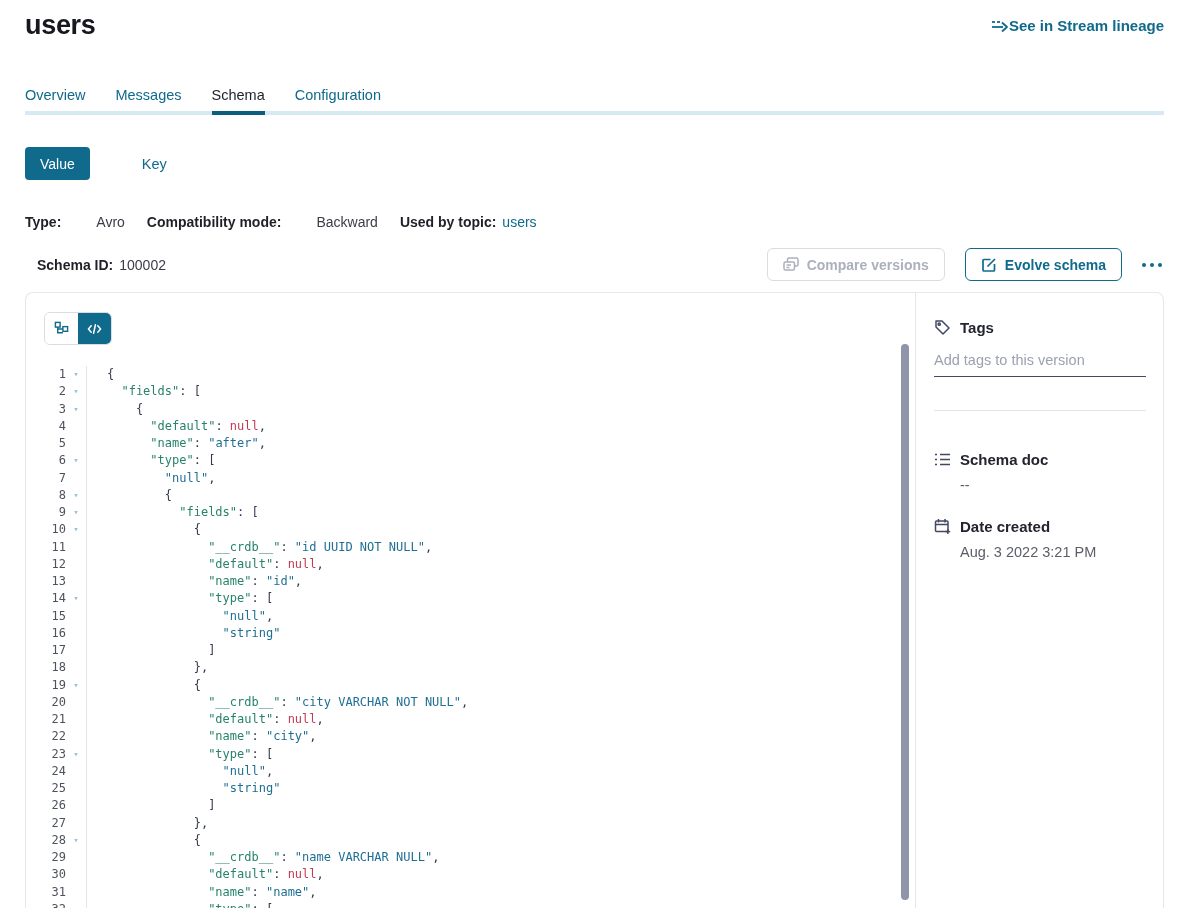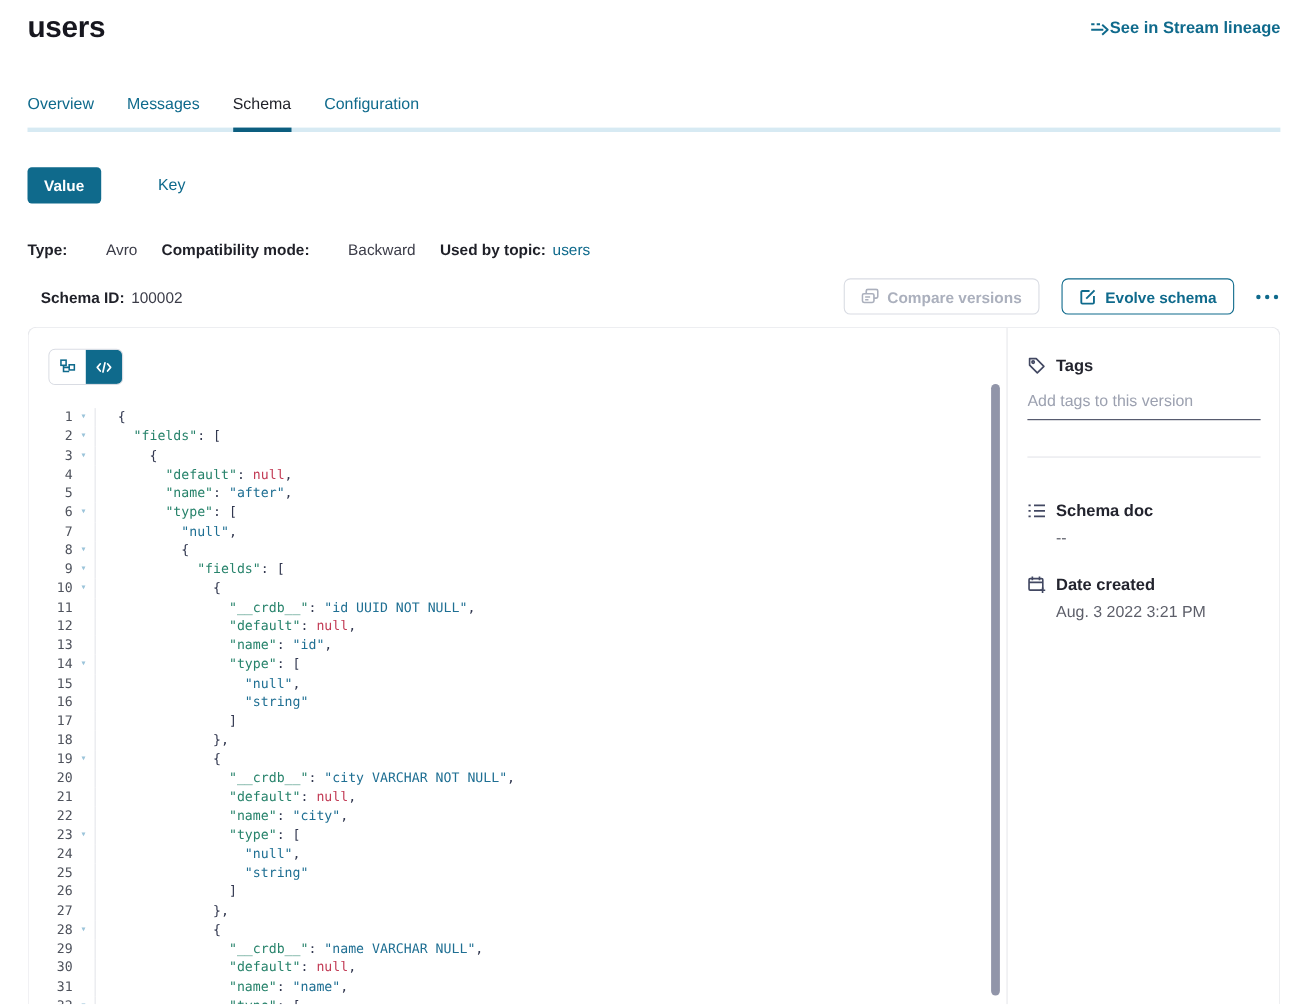--- a/index.html
+++ b/index.html
@@ -7,27 +7,27 @@
     font-family:"Liberation Sans", sans-serif; color:#3B3C48; }
   .page { width:1189px; height:916px; padding:0 25px; position:relative; }
 
   
   .hdr { display:flex; justify-content:space-between; align-items:center; padding-top:8px; height:42px; }
   .title { font-size:27px; font-weight:700; color:#17171F; letter-spacing:-0.3px; }
   .lineage { display:flex; align-items:center; color:#0F6A8C; font-size:15px; font-weight:600; cursor:pointer; }
 
   
   .tabs { margin-top:45px; display:flex; gap:30px; border-bottom:4px solid #D7EAF3; }
-  .tab { font-size:14.5px; color:#0F6A8C; padding-bottom:13px; margin-bottom:-4px;
+  .tab { font-size:14.5px; color:#0F6A8C; padding-bottom:8px; margin-bottom:-4px;
          border-bottom:4px solid transparent; cursor:pointer; font-weight:500; }
   .tab.active { color:#1F2028; border-bottom-color:#0C5E7F; cursor:default; }
 
   
   .vkrow { margin-top:32px; display:flex; align-items:center; gap:24px; }
-  .btn-value { background:#0F6A8C; color:#fff; font-size:14px; font-weight:700;
+  .btn-value { background:#0F6A8C; color:#fff; font-size:14px; font-weight:400;
      border:none; border-radius:4px; height:33px; padding:0 15px; cursor:default; }
   .key-link { color:#0F6A8C; font-size:14.5px; font-weight:500; cursor:pointer;padding-left:28px; }
 
   
   .meta { margin-top:34px; display:flex; align-items:baseline; gap:22px; font-size:14px; }
   .meta .grp { display:flex; gap:6px; align-items:baseline; }
   .meta b { color:#1F2028; font-weight:700; }
   .meta .val { color:#3B3C48;margin-left:29px; }
   .meta .link { color:#0F6A8C; cursor:pointer; }
 

